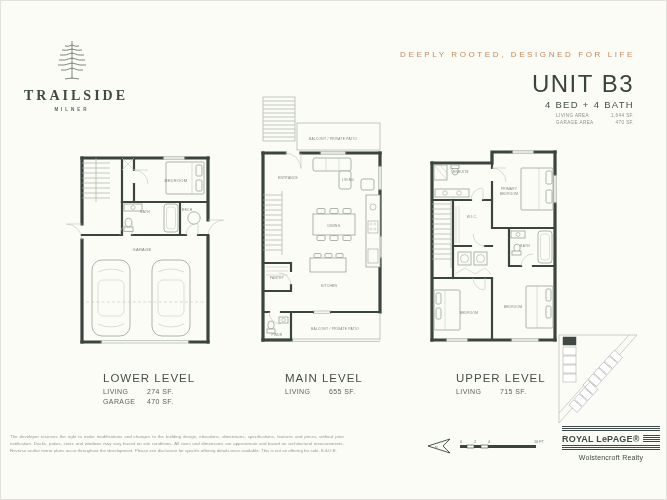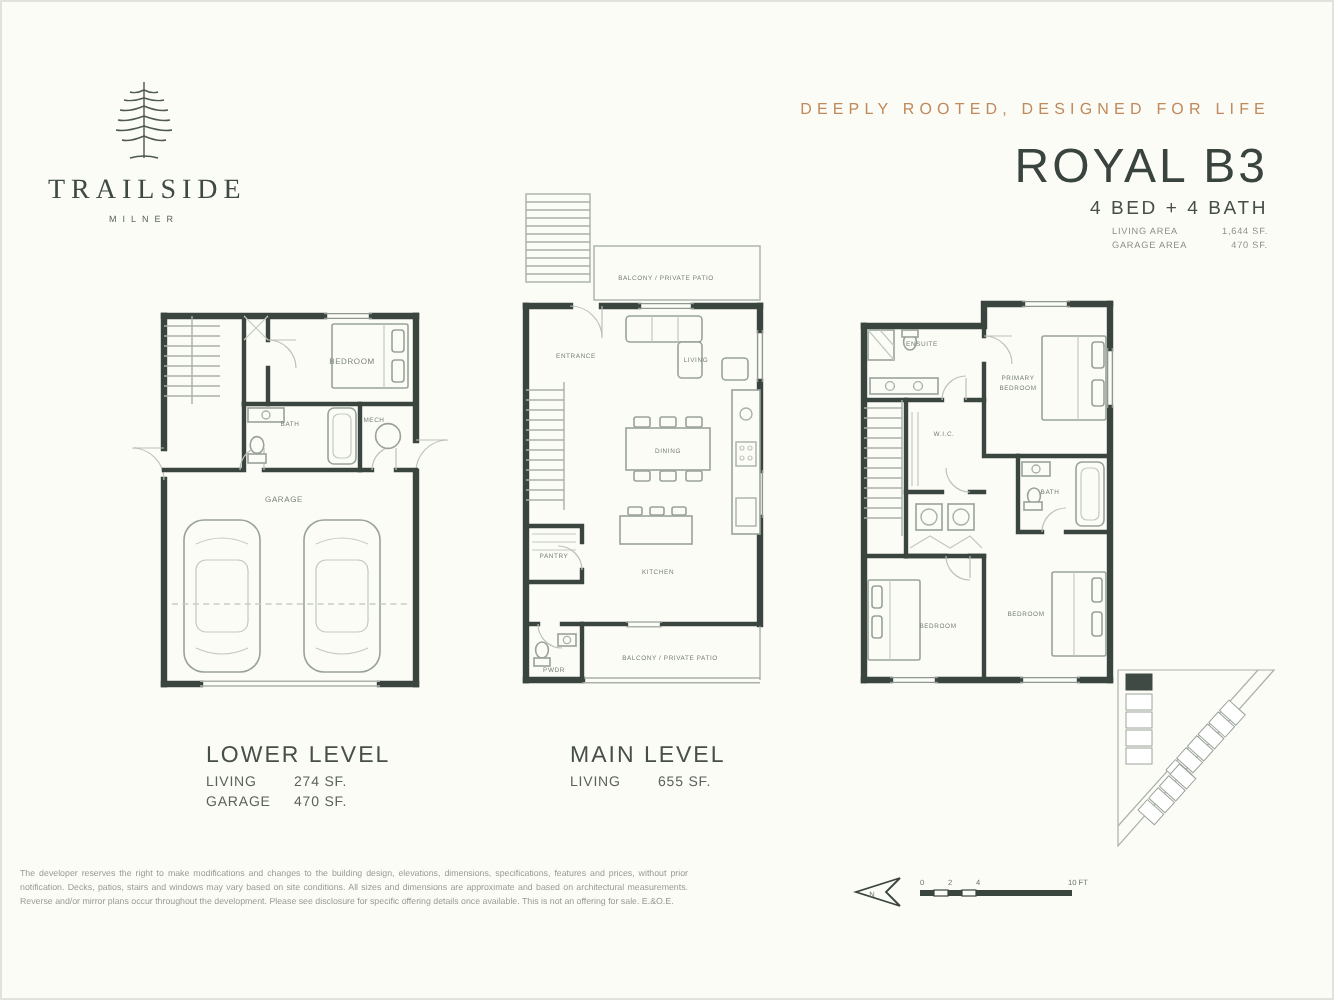--- a/index.html
+++ b/index.html
@@ -5,21 +5,21 @@
   html,body{margin:0;padding:0;background:#e8e8e2;}
   .page{
     position:relative;width:667px;height:500px;margin:0 auto;
     background:#fcfcf7;overflow:hidden;
     box-shadow:inset 0 0 0 1px #e2e2da;
     font-family:"Liberation Sans",sans-serif;color:#3a453f;
   }
   .abs{position:absolute;}
 
   
-  .brand{left:24px;top:38px;width:96px;text-align:center;}
+  .brand{left:24px;top:38px;width:96px;text-align:center;font-weight:bold;}
   .brand .tree{display:block;margin:0 auto 4px auto;}
   .brand-name{font-family:"Liberation Serif",serif;font-size:14px;letter-spacing:3px;color:#3f4a44;}
   .brand-sub{font-size:4.5px;letter-spacing:3px;color:#5c665f;margin-top:3px;}
 
   .tagline{right:32px;top:50px;font-size:8px;letter-spacing:2.6px;color:#c08a5c;text-align:left;}
   .unit-title{right:33px;top:70px;font-size:24px;letter-spacing:1.5px;color:#39443e;text-align:right;}
   .bedbath{right:33px;top:99px;font-size:9.5px;letter-spacing:1.3px;color:#454e48;text-align:center;}
   .areas{right:33px;top:113px;width:78px;font-size:4.6px;color:#8b908a;}
   .areas .row{display:flex;justify-content:space-between;margin-bottom:2px;letter-spacing:.4px;}
 
@@ -76,21 +76,21 @@
         <path d="M22,25 Q13,28 8,27 M22,25 Q31,28 36,27"></path>
         <path d="M22,30 Q15,33 11,32 M22,30 Q29,33 33,32"></path>
         <path d="M15,41 Q22,39 29,41"></path>
       </g>
     </svg>
     <div class="brand-name">TRAILSIDE</div>
     <div class="brand-sub">MILNER</div>
   </div>
 
   <div class="abs tagline">DEEPLY ROOTED, DESIGNED FOR LIFE</div>
-  <div class="abs unit-title">ROYAL B3</div>
+  <div class="abs unit-title">UNIT B3</div>
   <div class="abs bedbath">4 BED  +  4 BATH</div>
   <div class="abs areas">
     <div class="row">
       <span>LIVING AREA</span>
       <span>1,644 SF.</span>
     </div>
     <div class="row">
       <span>GARAGE AREA</span>
       <span>470 SF.</span>
     </div>
@@ -349,20 +349,29 @@
       <div class="srow">
         <span class="sl">LIVING</span>
         <span>274 SF.</span>
       </div>
       <div class="srow">
         <span class="sl">GARAGE</span>
         <span>470 SF.</span>
       </div>
     </div>
   </div>
+  <div class="abs plan-cap cap-upper">
+    <div class="t">UPPER LEVEL</div>
+    <div class="stats">
+      <div class="srow">
+        <span class="sl">LIVING</span>
+        <span>715 SF.</span>
+      </div>
+    </div>
+  </div>
 
   <svg class="abs" style="left:557px;top:333px;" width="104" height="98" viewBox="0 0 104 98">
     <path class="site-line" d="M2,2 H80 L2,90 Z"></path>
     <path class="site-line" d="M72,2 L2,80"></path>
 
     <rect class="lot-hl" x="6" y="4" width="13" height="8"></rect>
     <rect class="lot" x="6" y="14" width="13" height="8"></rect>
     <rect class="lot" x="6" y="23" width="13" height="8"></rect>
     <rect class="lot" x="6" y="32" width="13" height="8"></rect>
     <rect class="lot" x="6" y="41" width="13" height="8"></rect>
@@ -394,14 +403,23 @@
     <text x="16" y="5.5" class="scale-txt">2</text>
     <text x="30" y="5.5" class="scale-txt">4</text>
     <text x="76" y="5.5" class="scale-txt">10 FT</text>
     <rect x="2" y="8" width="7" height="3" fill="#3a453f"></rect>
     <rect x="9" y="8" width="7" height="3" fill="none" stroke="#3a453f" stroke-width=".6"></rect>
     <rect x="16" y="8" width="7" height="3" fill="#3a453f"></rect>
     <rect x="23" y="8" width="7" height="3" fill="none" stroke="#3a453f" stroke-width=".6"></rect>
     <rect x="30" y="8" width="48" height="3" fill="#3a453f"></rect>
   </svg>
 
+  <div class="abs rlp">
+    <div class="rlp-stripes"></div>
+    <div class="rlp-mid">
+      <span class="rlp-name">ROYAL LePAGE®</span>
+      <span class="rlp-stripes"></span>
+    </div>
+    <div class="rlp-stripes"></div>
+    <div class="rlp-office">Wolstencroft Realty</div>
+  </div>
 
 </div>
 
 </body></html>

